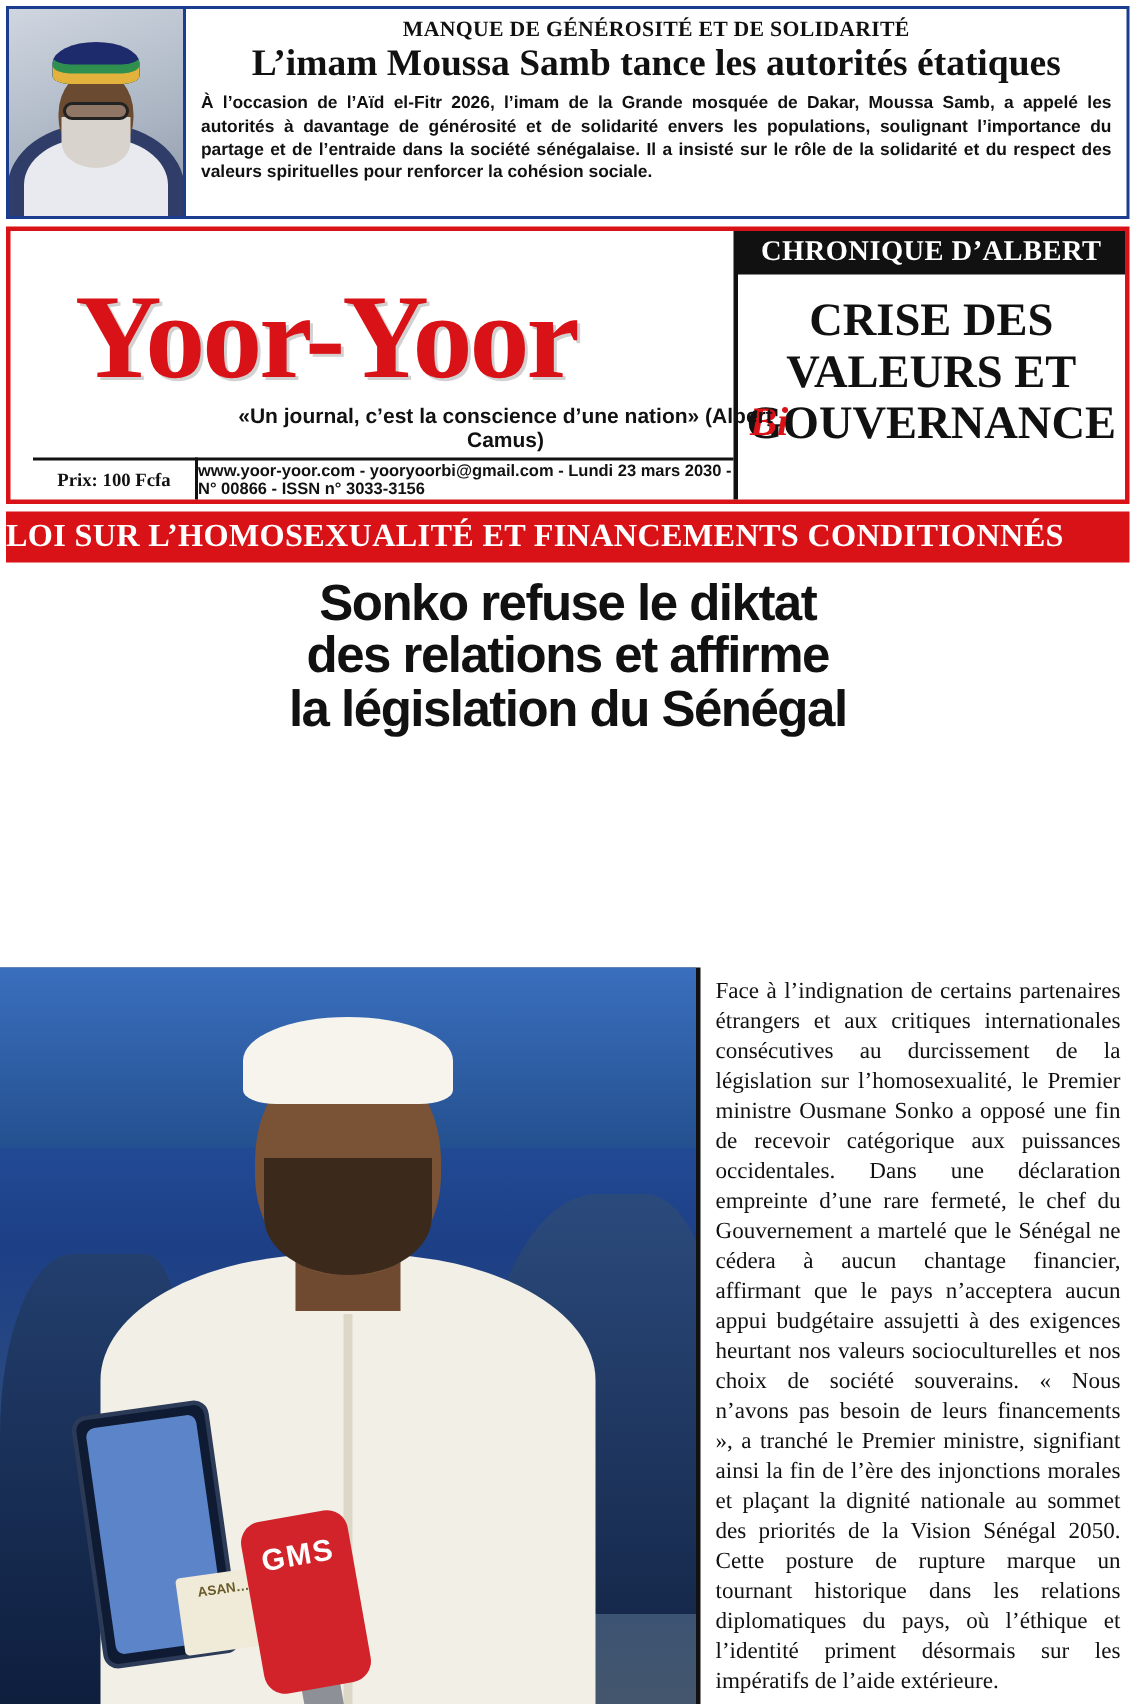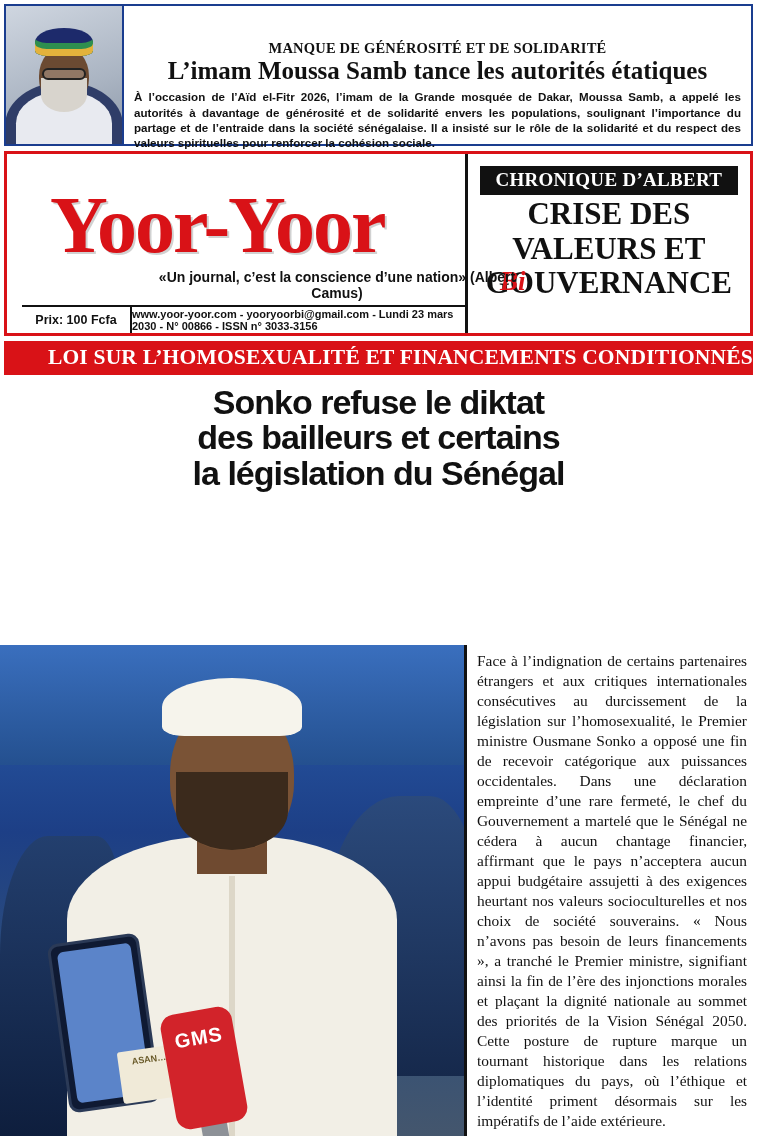--- a/index.html
+++ b/index.html
@@ -57,21 +57,21 @@
     box-shadow: inset 0 -7px 0 #e3b23c, inset 0 -13px 0 #2e8f4f;
   }
   .tp-glass {
     position:absolute; top:62px; left:50%; transform:translateX(-50%);
     width:44px; height:12px; border:2px solid #222; border-radius:6px;
     background:rgba(255,255,255,.25);
   }
   .teaser-text { flex:1; padding: 6px 10px 4px 10px; }
   .teaser-kicker {
     text-align:center; font-weight:bold; font-size:14.5px; letter-spacing:.2px;
-    color:#111; font-family:"Liberation Serif", serif; margin-bottom:1px;margin-top:28px;
+    color:#111; font-family:"Liberation Serif", serif; margin-bottom:1px;
   }
   .teaser-title {
     text-align:center; font-weight:bold; font-size:25px; line-height:1.05;
     color:#111; font-family:Liberation Serif, serif; margin-bottom:5px;
   }
   .teaser-body {
     font-size:11.6px; line-height:1.32; text-align:justify; color:#111;
     font-weight:bold;
   }
 
@@ -101,30 +101,30 @@
     font-size:27px; color:#d91217;text-align:center;
   }
   .mh-quote {
     position:absolute; left:120px; bottom:32px; width:390px;
     text-align:center; font-size:14px; color:#111; font-weight:bold;
   }
   .prix-box {
     position:absolute; left:0; bottom:0; width:110px; height:28px;
     border-top:2px solid #111; border-right:2px solid #111;
     display:flex; align-items:center; justify-content:center;
-    font-size:12.5px; font-weight:bold; color:#111;
+    font-size:12.5px; font-weight:bold; color:#111;font-family:Liberation Serif, serif;
   }
   .mh-infoline {
     position:absolute; left:110px; right:0; bottom:0; height:28px;
     border-top:2px solid #111;
     display:flex; align-items:center; justify-content:center;
     font-size:11px; color:#111; font-weight:bold;
   }
   .mh-right {
-    flex:0 0 212px; border-left:3px solid #111; padding:12px;
+    flex:0 0 212px; border-left:3px solid #111; padding:0;
     display:flex; flex-direction:column;
   }
   .chronique-hd {
     background:#111; color:#fff; text-align:center;
     font-family:"Liberation Serif", serif; font-weight:bold;
     font-size:19px; padding:3px 0 4px 0; letter-spacing:.3px;
   }
   .chronique-body {
     flex:1; display:flex; align-items:center; justify-content:center;
     text-align:center; padding:2px 6px 22px 6px;
@@ -132,21 +132,21 @@
   .chronique-body span {
     font-family:"Liberation Serif", serif; font-weight:bold;
     font-size:31px; line-height:1.12; color:#111;
   }
 
   
   .red-banner {
     margin:5px 4px 0 4px;
     background:#d91217;
     color:#fff;
-    text-align:right;
+    text-align:left;
     font-family:"Liberation Serif", serif;
     font-weight:bold;
     font-size:21.5px;
     letter-spacing:.2px;
     padding:4px 0 5px 0;
   }
 
   
   .headline {
     margin:10px 6px 8px 6px;
@@ -270,21 +270,21 @@
     <div class="chronique-body">
       <span>CRISE DES VALEURS ET GOUVERNANCE</span>
     </div>
   </div>
 </div>
 
 <div class="red-banner">LOI SUR L’HOMOSEXUALITÉ ET FINANCEMENTS CONDITIONNÉS</div>
 
 <div class="headline">
   <div>Sonko refuse le diktat</div>
-  <div>des bailleurs et certains</div>
+  <div>des relations et affirme</div>
   <div>la législation du Sénégal</div>
 </div>
 
 <div class="bottom">
   <div class="photo-main">
     <div class="pm-sky"></div>
     <div class="pm-tent"></div>
     <div class="pm-crowd-l"></div>
     <div class="pm-r2"></div>
     <div class="pm-person">

